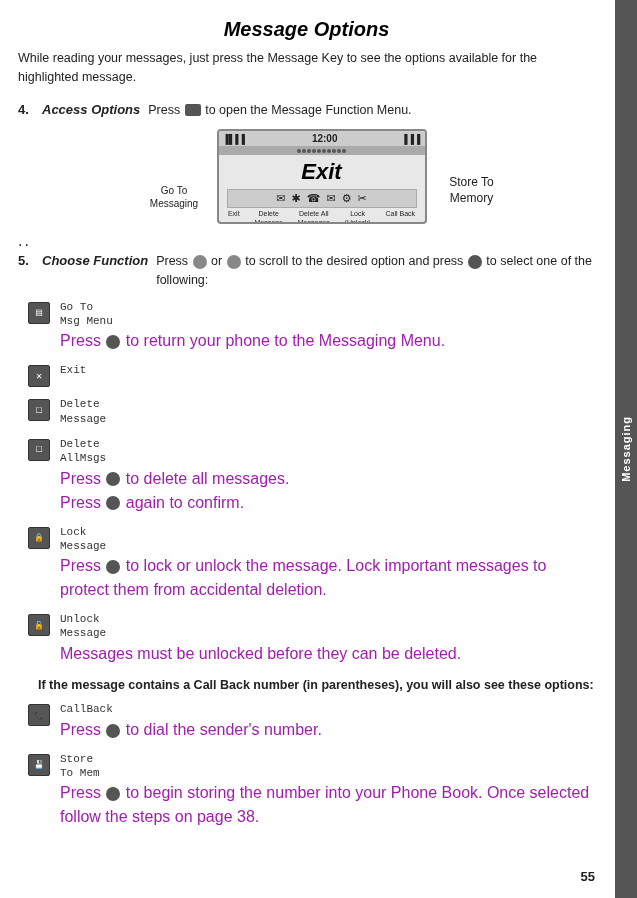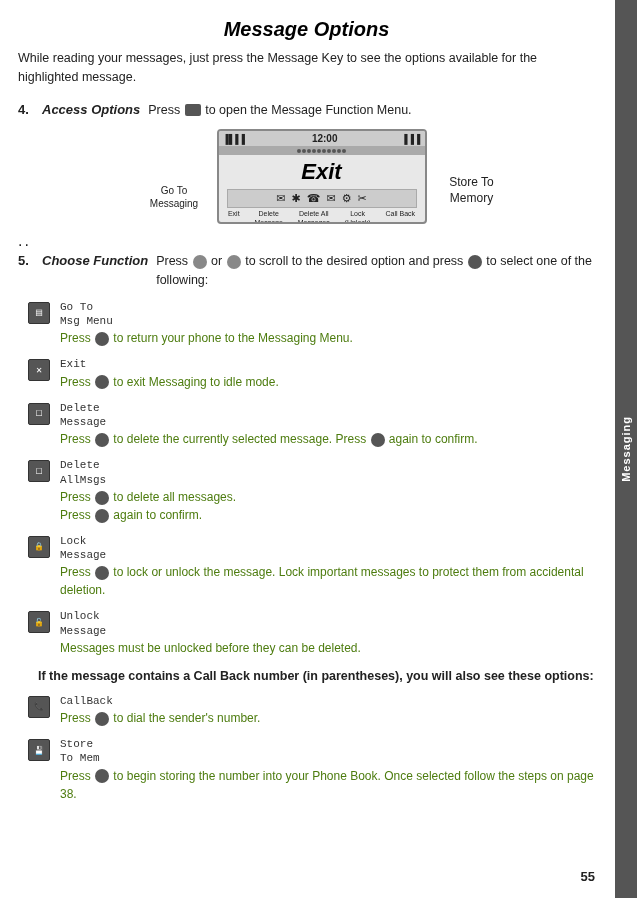--- a/index.html
+++ b/index.html
@@ -211,23 +211,23 @@
 
     .option-name {
       font-family: 'Courier New', monospace;
       font-size: 11px;
       line-height: 1.3;
       color: #333;
       margin-bottom: 1px;
     }
 
     .option-desc {
-      font-size: 12px;
+      font-size: 16px;
       line-height: 1.5;
-      color: #4d7c0f;
+      color: #a21caf;
     }
 
     .callout-bold {
       font-weight: bold;
       font-size: 12.5px;
       line-height: 1.5;
       margin: 8px 0;
       padding-left: 20px;
     }
 
@@ -394,39 +394,27 @@
             <span class="btn-circle"></span>
             <span> to return your phone to the Messaging Menu.</span>
           </div>
         </div>
       </div>
 
       <div class="option-row">
         <div class="option-icon">✕</div>
         <div class="option-content">
           <div class="option-name">Exit</div>
-          <div class="option-desc">
-            <span>Press </span>
-            <span class="btn-circle"></span>
-            <span> to exit Messaging to idle mode.</span>
-          </div>
         </div>
       </div>
 
       <div class="option-row">
         <div class="option-icon">☐</div>
         <div class="option-content">
           <div class="option-name">Delete<br>Message</div>
-          <div class="option-desc">
-            <span>Press </span>
-            <span class="btn-circle"></span>
-            <span> to delete the currently selected message. Press </span>
-            <span class="btn-circle"></span>
-            <span> again to confirm.</span>
-          </div>
         </div>
       </div>
 
       <div class="option-row">
         <div class="option-icon">☐</div>
         <div class="option-content">
           <div class="option-name">Delete<br>AllMsgs</div>
           <div class="option-desc">
             <span>Press </span>
             <span class="btn-circle"></span>

